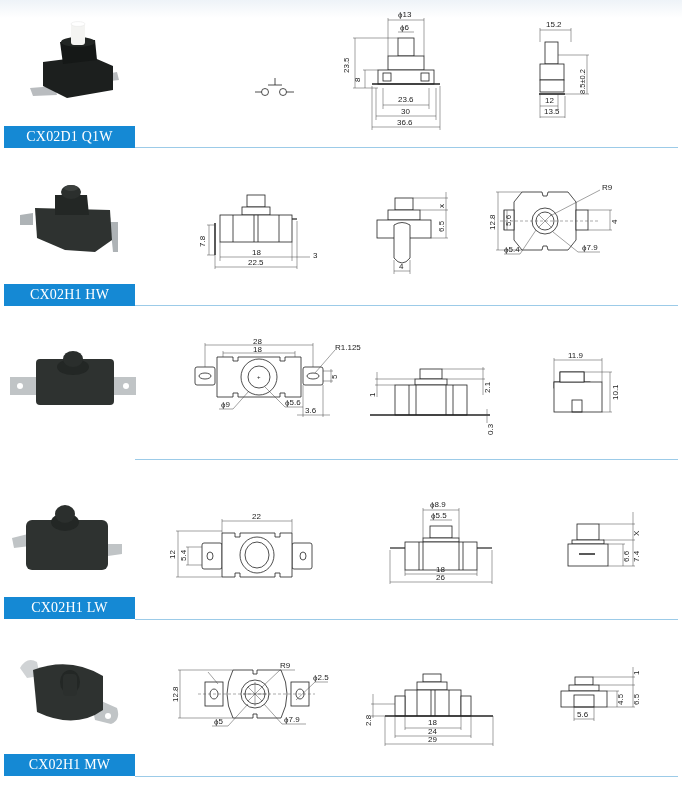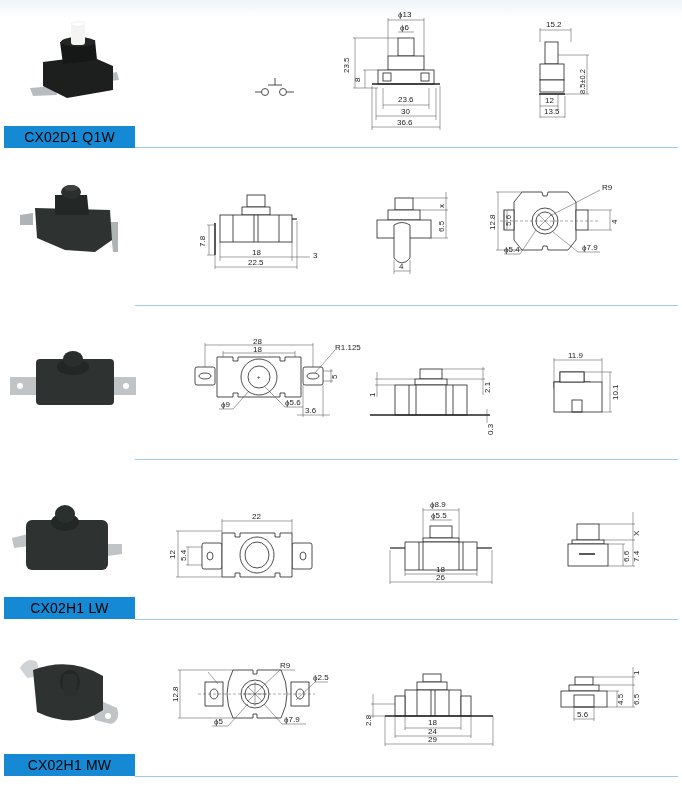--- a/index.html
+++ b/index.html
@@ -2,23 +2,23 @@
 <html><head>
 <meta charset="utf-8">
 <style>
   html, body { margin:0; padding:0; background:#ffffff; }
   body { width:682px; height:787px; position:relative; overflow:hidden;
          font-family:"Liberation Sans", sans-serif; }
   .topfade { position:absolute; left:0; top:0; width:682px; height:18px;
              background:linear-gradient(#eef3f8, #ffffff); }
   .section { position:absolute; left:0; width:682px; }
   .label-tab { position:absolute; left:4px; width:131px; height:22px;
-               background:#1589d4; color:#000000; font-size:14px;
+               background:#1589d4; color:#ffffff; font-size:14px;
                line-height:22px; text-align:center; letter-spacing:0.2px;
-               font-family:Liberation Sans, sans-serif; }
+               font-family:Liberation Serif, serif; }
   .rule { position:absolute; left:135px; width:543px; height:1px;
           background:#9ccbe8; }
   svg { position:absolute; overflow:visible; }
   svg text { font-family:"Liberation Sans", sans-serif; font-size:8px; fill:#222; }
   .ln { stroke:#222; stroke-width:0.8; fill:none; }
   .thin { stroke:#444; stroke-width:0.5; fill:none; }
   .dash { stroke:#555; stroke-width:0.5; fill:none; stroke-dasharray:3 2; }
   .fillw { fill:#fff; stroke:#222; stroke-width:0.8; }
 </style>
 </head>
@@ -184,20 +184,21 @@
     <line class="thin" x1="60" y1="36" x2="110" y2="10"></line>
     <text x="112" y="10">R9</text>
     <line class="thin" x1="46" y1="50" x2="30" y2="74"></line>
       <line class="thin" x1="14" y1="74" x2="30" y2="74"></line>
     <text x="14" y="72">ϕ5.4</text>
     <line class="thin" x1="63" y1="52" x2="88" y2="72"></line>
       <line class="thin" x1="88" y1="72" x2="110" y2="72"></line>
     <text x="92" y="70">ϕ7.9</text>
   </svg>
 
+  <div class="label-tab" style="top:124px">CX02H1 HW</div>
   <div class="rule" style="top:145px"></div>
 </div>
 
 <div class="section" style="top:307px;height:160px;">
   <svg style="left:8px;top:40px" width="130" height="75" viewBox="0 0 130 75">
     <path d="M2,30 L30,30 L30,48 L2,48 Z" fill="#c0c4c6"></path>
     <circle cx="12" cy="39" r="3" fill="#fff"></circle>
     <path d="M100,30 L128,30 L128,48 L100,48 Z" fill="#c0c4c6"></path>
     <circle cx="118" cy="39" r="3" fill="#fff"></circle>
     <rect x="28" y="12" width="78" height="46" rx="4" fill="#2e3230"></rect>

